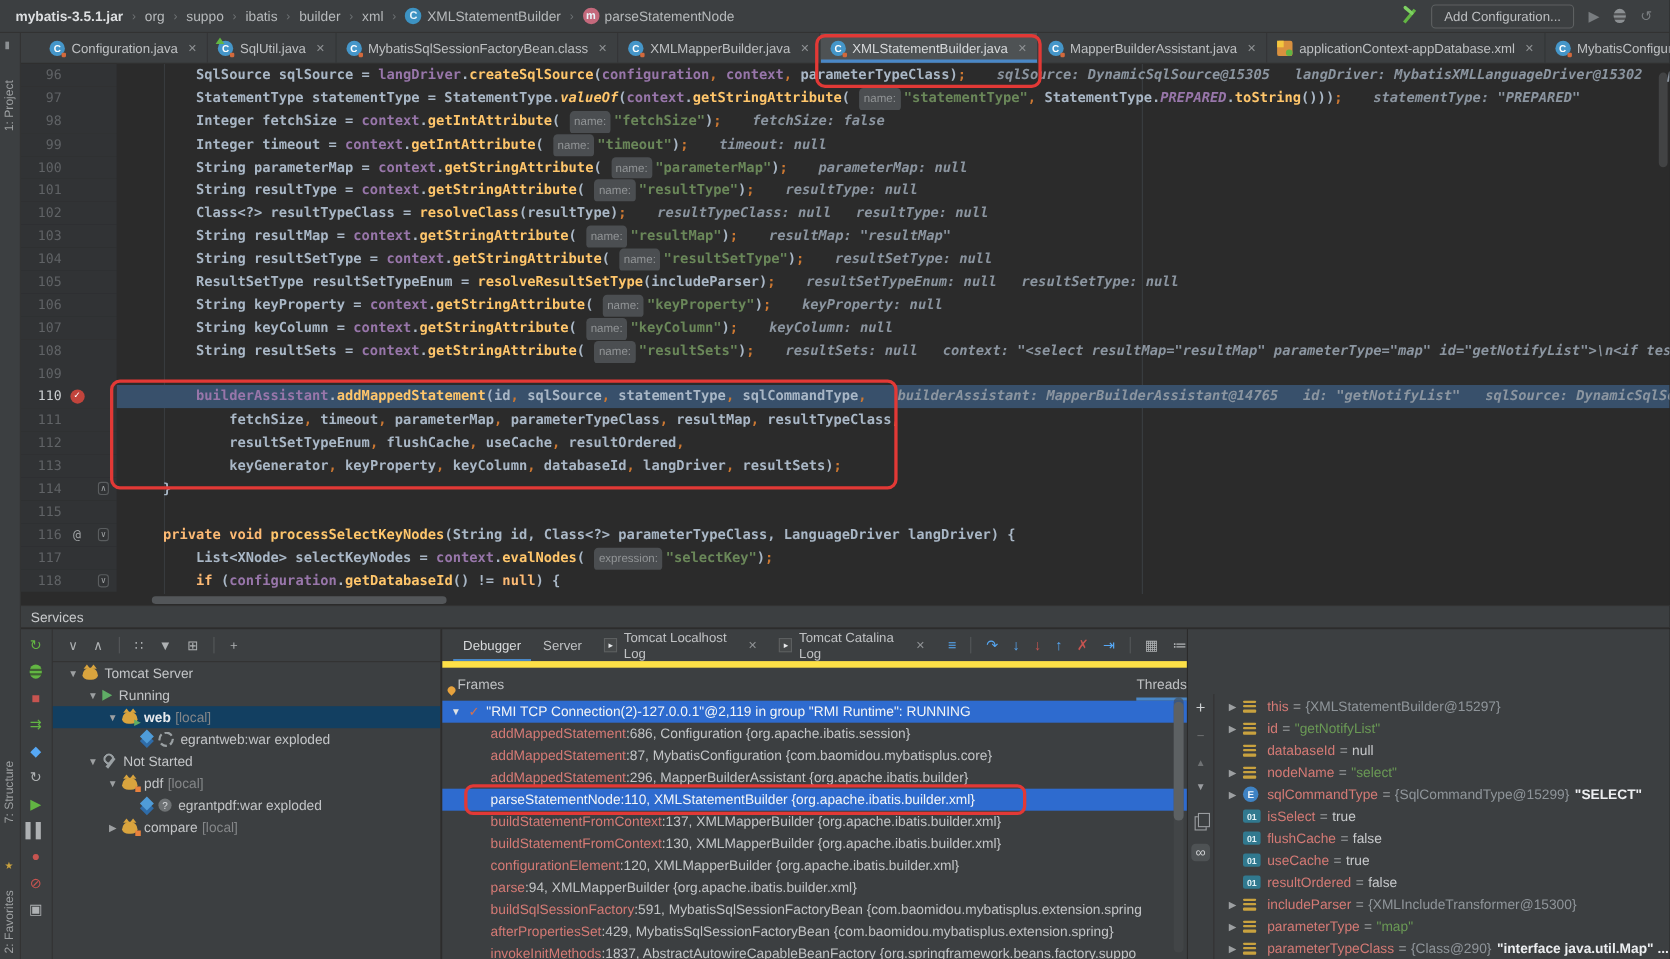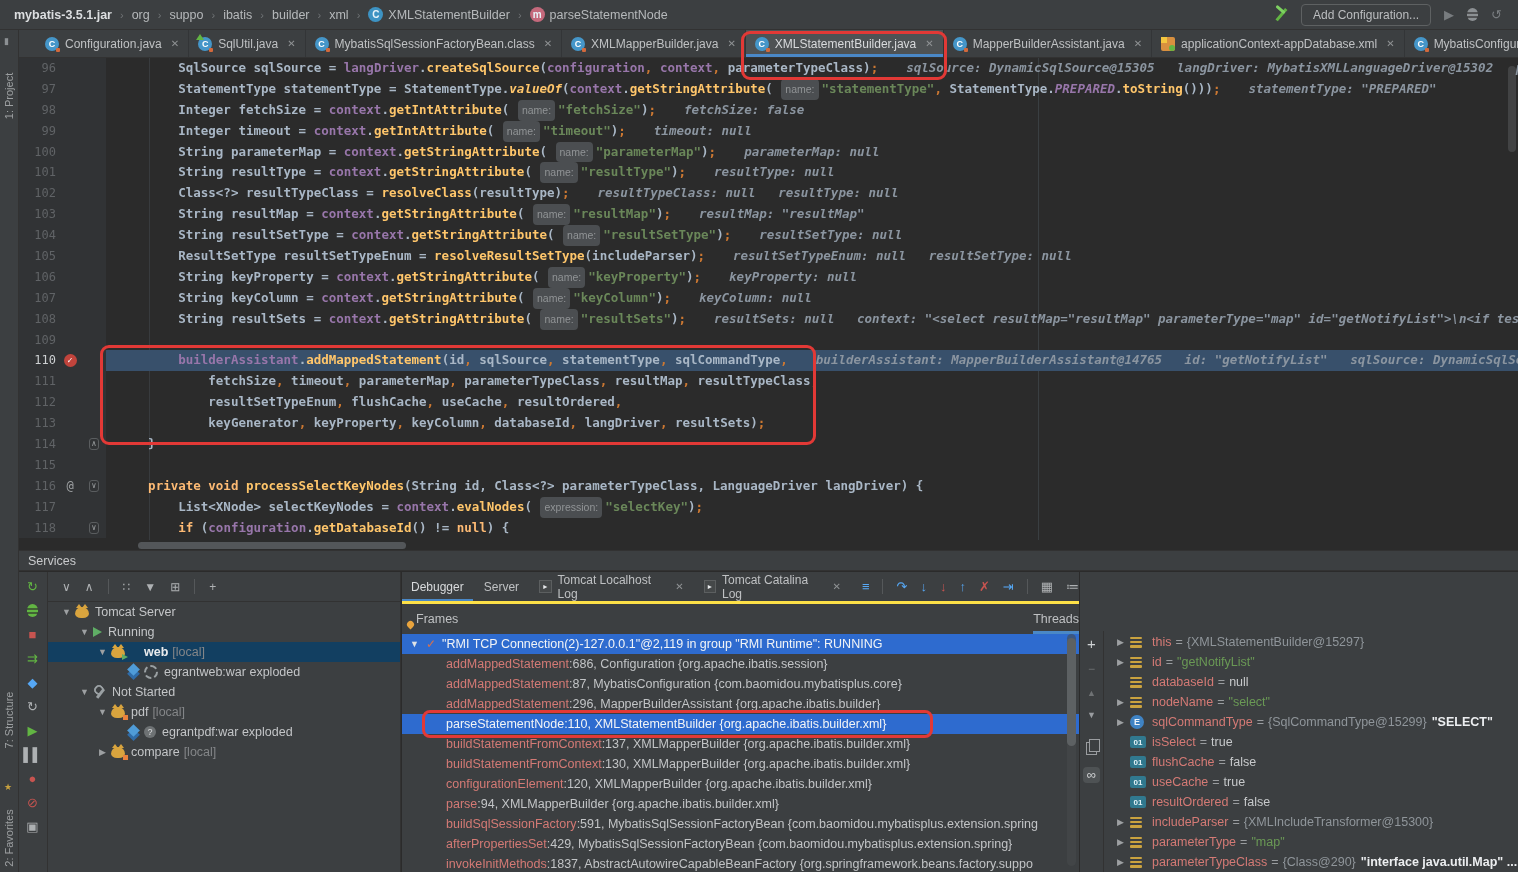--- a/index.html
+++ b/index.html
@@ -78,38 +78,38 @@
   .ic-bugg{position:relative;width:11px;height:13px;border-radius:50%/45%;background:#62b543;}
   .ic-bugg.gray{background:#8c9093;}
   .ic-bugg::before{content:"";position:absolute;left:0;right:0;top:4px;height:1.5px;background:#2b2b2b;opacity:.6;}
   .ic-bugg::after{content:"";position:absolute;left:0;right:0;top:8px;height:1.5px;background:#2b2b2b;opacity:.6;}
   .services{position:absolute;left:48px;top:572px;width:353px;bottom:0;background:#3c3f41;border-right:1px solid #323232;box-sizing:border-box;}
   .svc-toolbar{height:29px;border-bottom:1px solid #323232;display:flex;align-items:center;gap:14px;padding-left:14px;color:#aeb1b3;font-size:12px;}
   .tsep{width:1px;height:15px;background:#55585a;}
   .svc-row{height:20px;display:flex;align-items:center;font-size:12.5px;color:#c3c5c7;white-space:nowrap;}
   .svc-row.selected{background:#123f61;}
   .svc-row .chev{width:17px;text-align:center;color:#9da0a2;font-size:9px;flex:none;}
-  .svc-row .lbl.bold{font-weight:bold;color:#e9ebed;margin-left:13px;}
+  .svc-row .lbl.bold{font-weight:bold;color:#e9ebed;}
   .svc-row .suffix{color:#848688;margin-left:4px;}
   .iconwrap{position:relative;display:inline-flex;margin-right:6px;flex:none;}
   .ic-cat{width:14px;height:11px;background:#d9a43e;border-radius:50% 50% 45% 45%/65% 65% 40% 40%;position:relative;}
   .ic-cat::before{content:"";position:absolute;top:-3px;left:1px;border-left:3px solid transparent;border-right:3px solid transparent;border-bottom:4px solid #d9a43e;}
   .ic-cat::after{content:"";position:absolute;top:-3px;right:1px;border-left:3px solid transparent;border-right:3px solid transparent;border-bottom:4px solid #d9a43e;}
   .badge-run{position:absolute;right:-3px;bottom:-2px;width:0;height:0;border-left:6px solid #5fad65;border-top:3.5px solid transparent;border-bottom:3.5px solid transparent;}
   .badge-stop{position:absolute;right:-3px;bottom:-2px;width:5px;height:5px;background:#e8813d;}
   .ic-playg{width:0;height:0;border-left:9px solid #5fad65;border-top:5px solid transparent;border-bottom:5px solid transparent;}
   .ic-wrench{position:relative;width:13px;height:13px;}
   .ic-wrench::before{content:"";position:absolute;left:6px;top:2px;width:3px;height:11px;background:#9aa0a3;transform:rotate(38deg);}
   .ic-wrench::after{content:"";position:absolute;left:1px;top:-1px;width:6px;height:6px;border:2px solid #9aa0a3;border-radius:50%;border-right-color:transparent;transform:rotate(45deg);}
   .ic-art{width:9px;height:9px;background:#4f9cd8;transform:rotate(45deg);box-shadow:3px 3px 0 #2f6ca8;margin:0 3px 2px 0;}
   .ic-spin{width:10px;height:10px;border:2px dashed #9aa0a3;border-radius:50%;}
   .ic-q{width:12px;height:12px;border-radius:50%;background:#6e7274;color:#d9dbdd;font-size:9px;display:flex;align-items:center;justify-content:center;}
   
   .dbg{position:absolute;left:402px;top:572px;width:677px;bottom:0;background:#3c3f41;box-sizing:border-box;overflow:hidden;}
-  .dbg-tabs{height:29px;border-bottom:3px solid #fde047;display:flex;align-items:center;gap:2px;justify-content:flex-end;}
+  .dbg-tabs{height:29px;border-bottom:6px solid #fde047;display:flex;align-items:center;padding-left:10px;gap:2px;justify-content:flex-end;}
   .dtab{display:flex;align-items:center;gap:6px;padding:0 9px;height:100%;font-size:12px;color:#bfc1c3;position:relative;}
   .dtab.sel{box-shadow:inset 0 -2px 0 #4a88c7;color:#d8dadc;}
   .dtab .x{color:#8f9294;font-size:10px;}
   .ic-console{width:13px;height:13px;background:#454849;border:1px solid #5c5f60;color:#e8eaec;font-size:8px;line-height:11px;text-align:center;box-sizing:border-box;}
   .dbg-icons{display:flex;align-items:center;gap:13px;margin-left:10px;font-size:13px;}
   .subtabs{height:30px;display:flex;align-items:flex-end;padding-left:14px;gap:34px;justify-content:space-between;}
   .stab{font-size:12.5px;color:#bfc1c3;padding-bottom:8px;position:relative;}
   .stab.sel{box-shadow:inset 0 -3px 0 #4a88c7;}
   .stab .fbadge{position:absolute;left:-9px;bottom:6px;width:7px;height:7px;border-radius:50% 50% 50% 0;background:#e8a33d;transform:rotate(-45deg);}
   .framelist{position:relative;}

